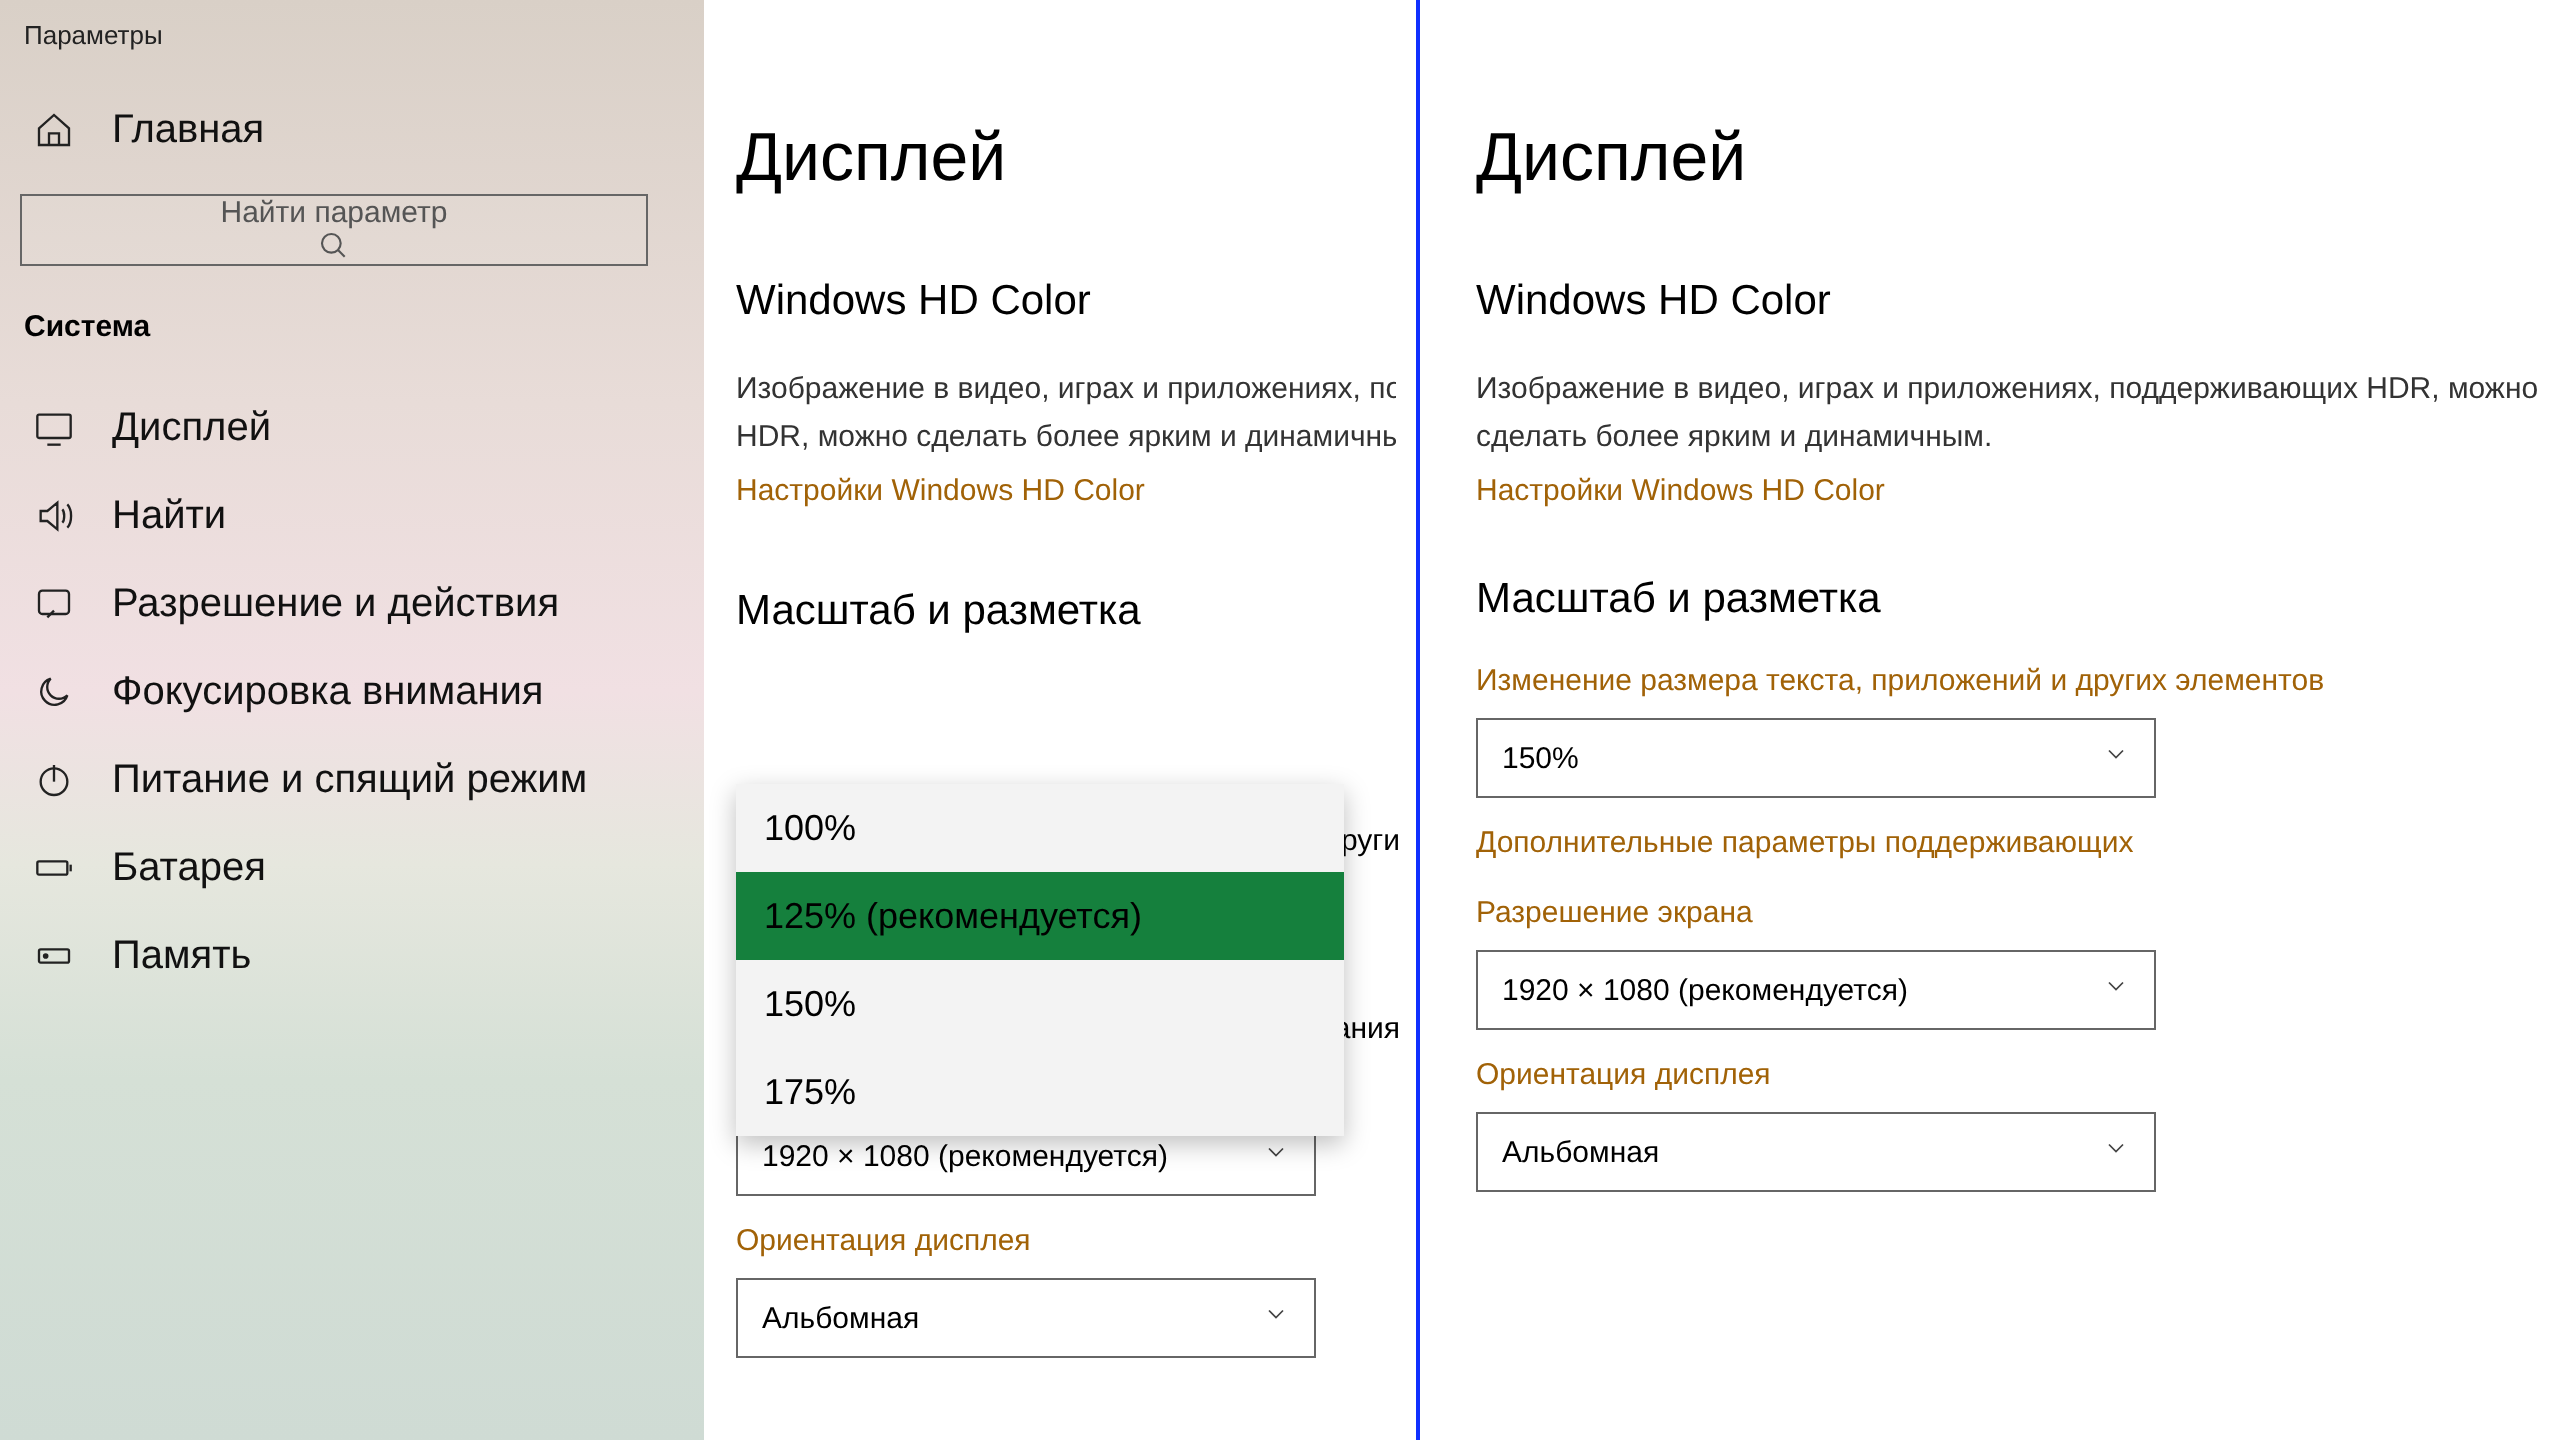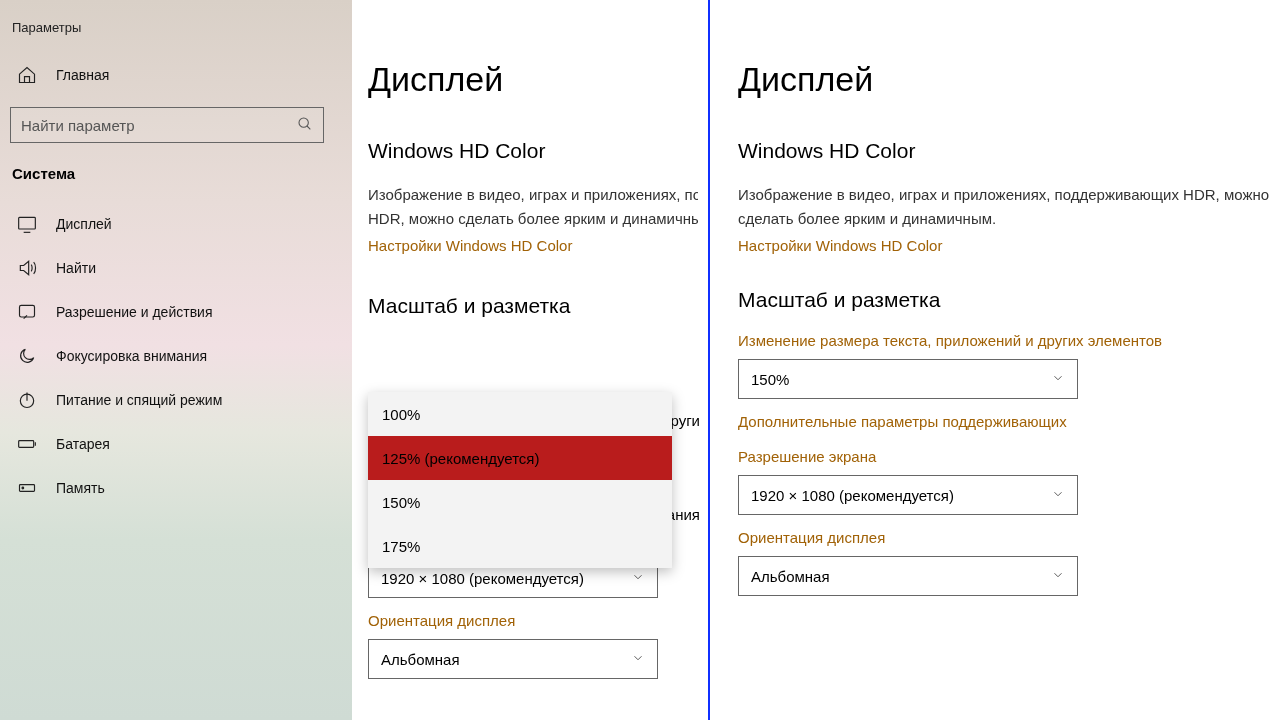--- a/index.html
+++ b/index.html
@@ -4,49 +4,49 @@
 <style>
 * { margin: 0; padding: 0; box-sizing: border-box; font-family: "Segoe UI", Tahoma, sans-serif; }
 body { display: flex; width: 1280px; height: 720px; overflow: hidden; }
 
 
 .sidebar {
   width: 352px;
   min-width: 352px;
   height: 100%;
   background: linear-gradient(180deg, #d9d0c7 0%, #e8dcd8 28%, #f1e0e3 48%, #e6e7de 60%, #d5e0d6 75%, #cfdbd4 100%);
-  padding: 20px 0 0 10px;
+  padding: 10px 0 0 10px;
 }
 .sidebar-title { font-size: 13px; color: #222; padding: 0 0 18px 2px; }
-.nav-row { display: flex; align-items: center; height: 44px; padding-left: 6px; font-size: 14px; color: #111; cursor: pointer; }
+.nav-row { display: flex; align-items: center; height: 44px; padding-left: 6px; font-size: 20px; color: #111; cursor: pointer; }
 .nav-row .ico { width: 22px; height: 22px; margin-right: 18px; display: flex; align-items: center; justify-content: center; color: #222; }
 .nav-row .ico svg { width: 20px; height: 20px; stroke: #222; fill: none; stroke-width: 1.4; }
-.search-box { display: flex; align-items: center; justify-content: space-between; width: 314px; height: 36px; border: 1px solid #666; background: rgba(255,255,255,0.05); margin: 10px 0 22px 0; padding: 0 10px; font-size: 15px; color: #555; }
+.search-box { display: flex; align-items: center; justify-content: space-between; width: 314px; height: 36px; border: 1px solid #666; background: rgba(255,255,255,0.05); margin: 10px 0 22px 0; padding: 0 10px; font-size: 15px; color: #555; flex-direction: column; }
 .section-label { font-size: 15px; font-weight: 600; padding: 0 0 20px 2px; }
 
 
 .pane { padding: 60px 10px 0 16px; position: relative; }
 .pane h1 { font-size: 34px; font-weight: 500; color: #000; margin-bottom: 40px; }
 .pane h2 { font-size: 21px; font-weight: 500; margin: 0 0 20px 0; }
 .pane .desc { font-size: 15px; color: #333; line-height: 1.6; max-width: 540px; }
 .pane .link { font-size: 15px; color: #a16207; margin-top: 6px; margin-bottom: 40px; display: inline-block; cursor: pointer; }
 .pane .label { font-size: 15px; color: #a16207; margin-top: 14px; margin-bottom: 10px; }
 .pane .warn { font-size: 15px; color: #c80000; line-height: 1.5; margin-bottom: 12px; max-width: 540px; }
 
 .combo { width: 290px; height: 40px; border: 1px solid #666; display: flex; align-items: center; justify-content: space-between; padding: 0 12px; font-size: 15px; cursor: pointer; background: #fff; }
 .combo .chev svg { width: 14px; height: 14px; stroke: #444; stroke-width: 1.5; fill: none; }
 
 
 .pane-a { width: 358px; min-width: 358px; overflow: hidden; border-right: 2px solid #1030ff; }
 .pane-a .clip { white-space: nowrap; overflow: hidden; }
 
 
 .dropdown { position: absolute; left: 16px; top: 392px; width: 304px; background: #f3f3f3; box-shadow: 0 4px 12px rgba(0,0,0,0.25); z-index: 10; }
-.dropdown .opt { height: 44px; display: flex; align-items: center; padding: 0 14px; font-size: 15px; cursor: pointer; }
-.dropdown .opt.sel { background: #b91c1c; }
+.dropdown .opt { height: 44px; display: flex; align-items: center; padding: 0 14px; font-size: 18px; cursor: pointer; }
+.dropdown .opt.sel { background: #15803d; }
 
 
 .pane-b { flex: 1; padding-left: 28px; }
 </style>
 </head>
 <body>
 
 <div class="sidebar">
   <div class="sidebar-title">Параметры</div>
 

